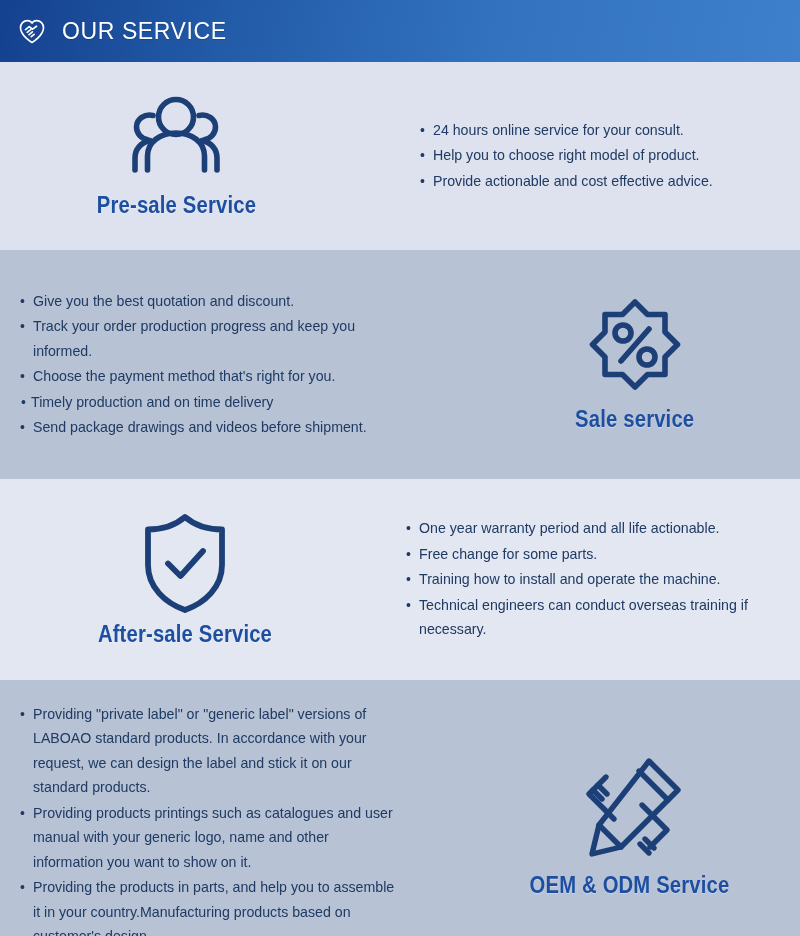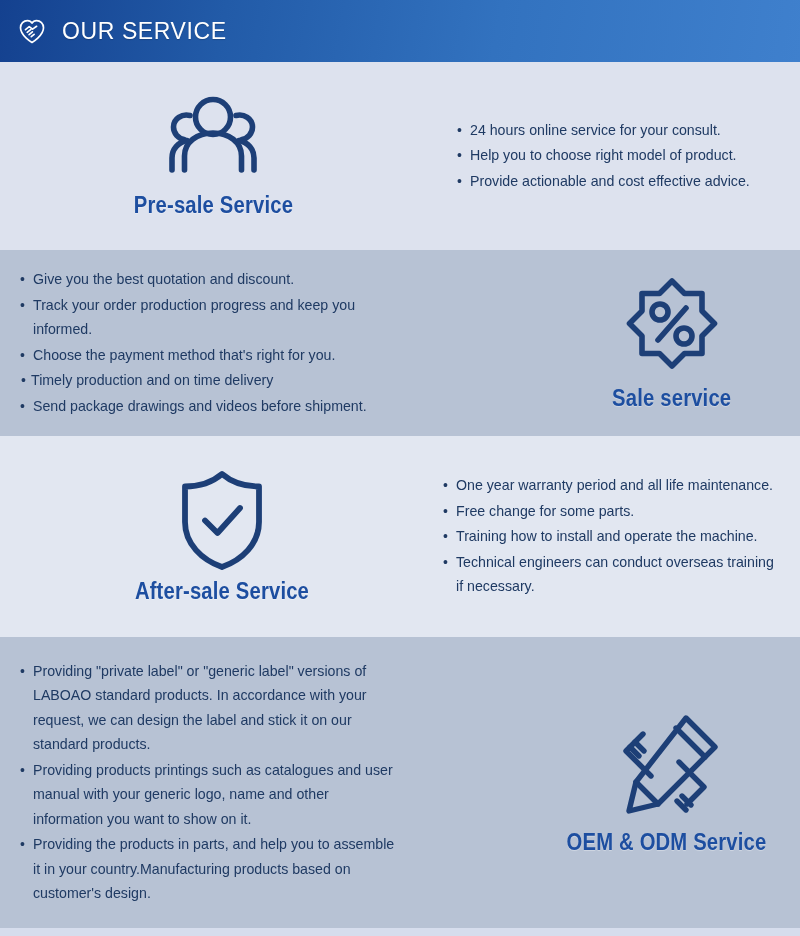--- a/index.html
+++ b/index.html
@@ -25,28 +25,28 @@
   }
 
   
   .band { display:flex; width:100%; align-items:center; }
   .band.light  { background:#dde2ee; }
   .band.dark   { background:#b7c2d4; }
   .band.light2 { background:#e2e7f1; }
   .band.dark2  { background:#b7c2d4; }
 
   .b1 { height:188px; }
-  .b2 { height:186px; }
+  .b2 { height:229px; }
   .b3 { height:201px; }
   .b4 { height:291px; }
 
   .col-icon {
     flex:0 0 400px;
     display:flex; flex-direction:column;
-    align-items:center; justify-content:flex-start;margin-left:37px;
+    align-items:center; justify-content:flex-start;
   }
   .col-text {
     flex:1 1 auto;
     display:flex; flex-direction:column; justify-content:flex-end;
   }
 
   .svc-icon { display:block; }
   .svc-title {
     margin-top:6px;
     color:#1d4ea0;
@@ -166,21 +166,21 @@
       <span>
         <svg class="svc-icon" width="92" height="104" viewBox="0 0 92 104" fill="none" stroke="#1d3f77" stroke-width="5.8" stroke-linecap="round" stroke-linejoin="round">
           <path d="M46 6 C36 14.5 22 18.5 9 18.5 V54 C9 76 26 92 46 99 C66 92 83 76 83 54 V18.5 C70 18.5 56 14.5 46 6 Z"></path>
           <path d="M29 52.5 L41.5 65 L64 40"></path>
         </svg>
       </span>
       <div class="svc-title">After-sale Service</div>
     </div>
     <div class="col-text">
       <ul class="blist list-s3">
-        <li>One year warranty period and all life maintenance.</li>
+        <li>One year warranty period and all life actionable.</li>
         <li>Free change for some parts.</li>
         <li>Training how to install and operate the machine.</li>
         <li>Technical engineers can conduct overseas training if necessary.</li>
       </ul>
     </div>
   </div>
 
   <div class="band dark2 b4">
     <div class="col-text col-text-s4">
       <ul class="blist list-s4">

